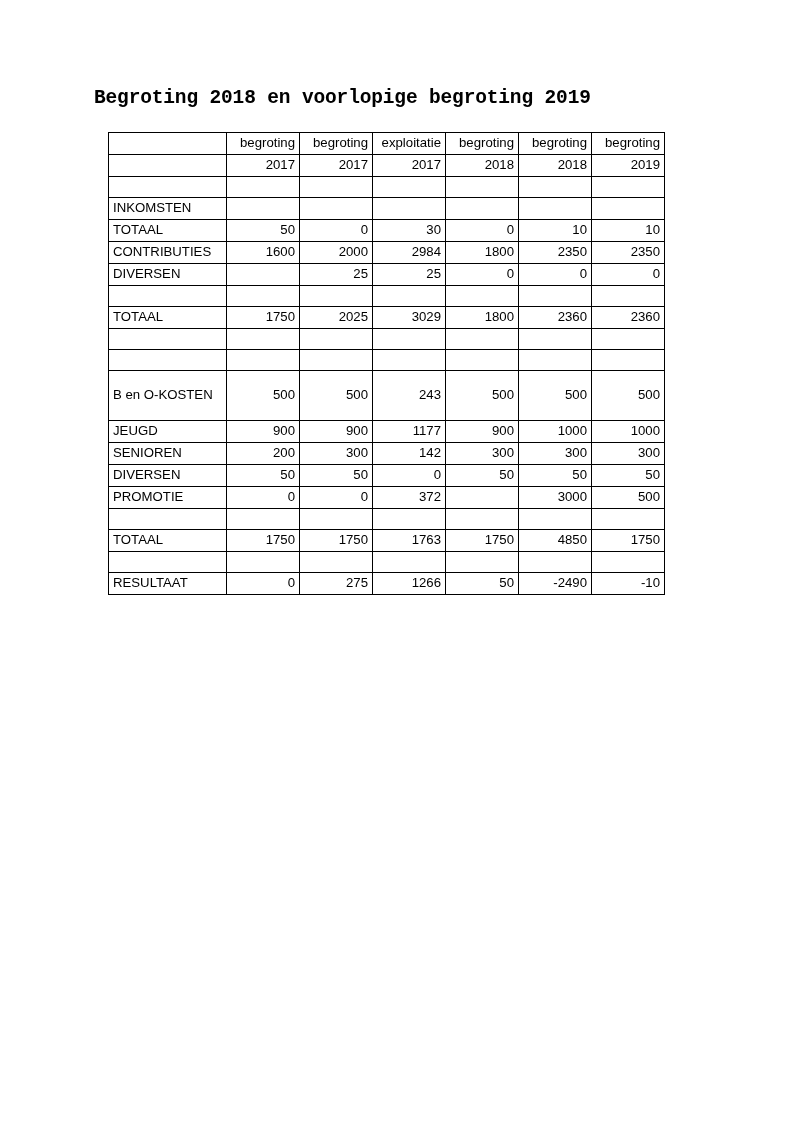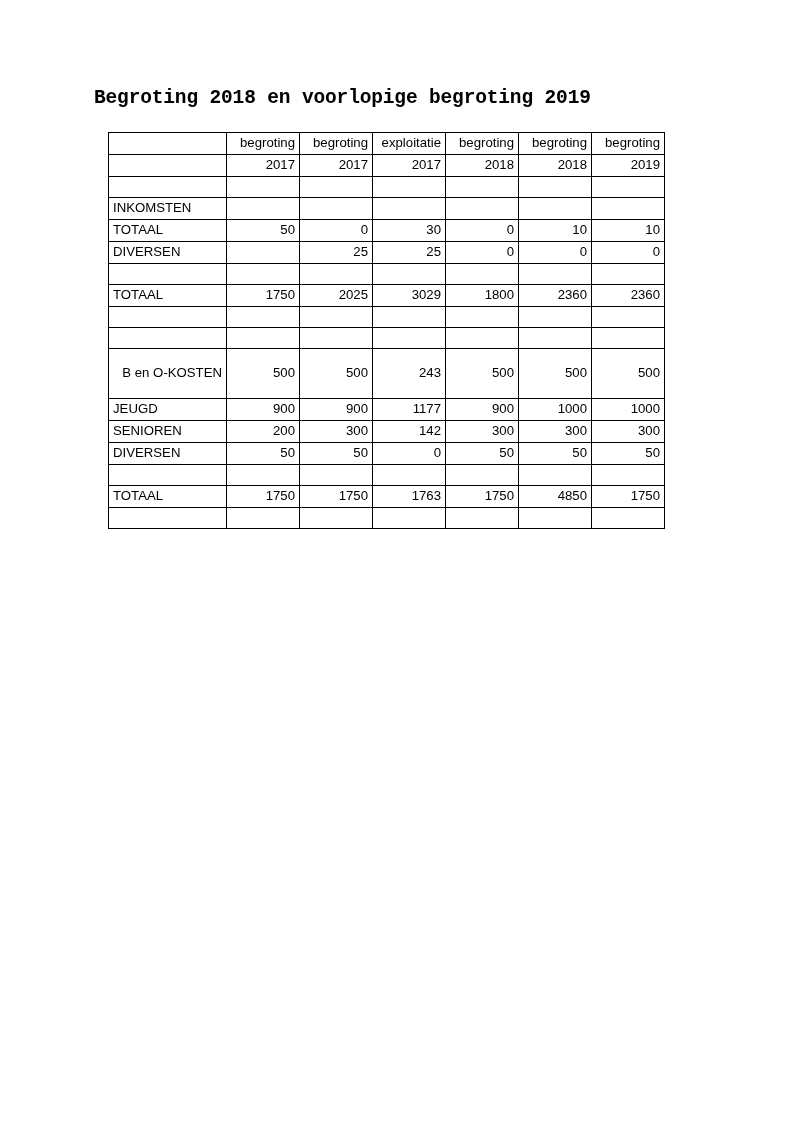--- a/index.html
+++ b/index.html
@@ -63,21 +63,20 @@
   }
   .budget-table tr.spacer td {
     height: 21px;
   }
   .budget-table td.wrap {
     white-space: normal;
     line-height: 1.12;
   }
   .budget-table tr.tall td {
     height: 50px;
-    text-align: right;
   }
 </style>
 </head>
 <body>
 
 <div class="page">
 
   <div class="doc-title">Begroting 2018 en voorlopige begroting 2019</div>
 
   <table class="budget-table">
@@ -128,20 +127,29 @@
           <td class="num"></td>
         </tr>
         <tr>
           <td class="label">TOTAAL</td>
           <td class="num">50</td>
           <td class="num">0</td>
           <td class="num">30</td>
           <td class="num">0</td>
           <td class="num">10</td>
           <td class="num">10</td>
+        </tr>
+        <tr>
+          <td class="label">CONTRIBUTIES</td>
+          <td class="num">1600</td>
+          <td class="num">2000</td>
+          <td class="num">2984</td>
+          <td class="num">1800</td>
+          <td class="num">2350</td>
+          <td class="num">2350</td>
         </tr>
         <tr>
           <td class="label">DIVERSEN</td>
           <td class="num"></td>
           <td class="num">25</td>
           <td class="num">25</td>
           <td class="num">0</td>
           <td class="num">0</td>
           <td class="num">0</td>
         </tr>
@@ -210,20 +218,29 @@
         </tr>
         <tr>
           <td class="label">DIVERSEN</td>
           <td class="num">50</td>
           <td class="num">50</td>
           <td class="num">0</td>
           <td class="num">50</td>
           <td class="num">50</td>
           <td class="num">50</td>
         </tr>
+        <tr>
+          <td class="label">PROMOTIE</td>
+          <td class="num">0</td>
+          <td class="num">0</td>
+          <td class="num">372</td>
+          <td class="num"></td>
+          <td class="num">3000</td>
+          <td class="num">500</td>
+        </tr>
         <tr class="spacer">
           <td class="label"></td>
           <td class="num"></td>
           <td class="num"></td>
           <td class="num"></td>
           <td class="num"></td>
           <td class="num"></td>
           <td class="num"></td>
         </tr>
         <tr>
@@ -236,17 +253,26 @@
           <td class="num">1750</td>
         </tr>
         <tr class="spacer">
           <td class="label"></td>
           <td class="num"></td>
           <td class="num"></td>
           <td class="num"></td>
           <td class="num"></td>
           <td class="num"></td>
           <td class="num"></td>
+        </tr>
+        <tr>
+          <td class="label">RESULTAAT</td>
+          <td class="num">0</td>
+          <td class="num">275</td>
+          <td class="num">1266</td>
+          <td class="num">50</td>
+          <td class="num">-2490</td>
+          <td class="num">-10</td>
         </tr>
       </tbody>
   </table>
 
 </div>
 
 </body></html>

